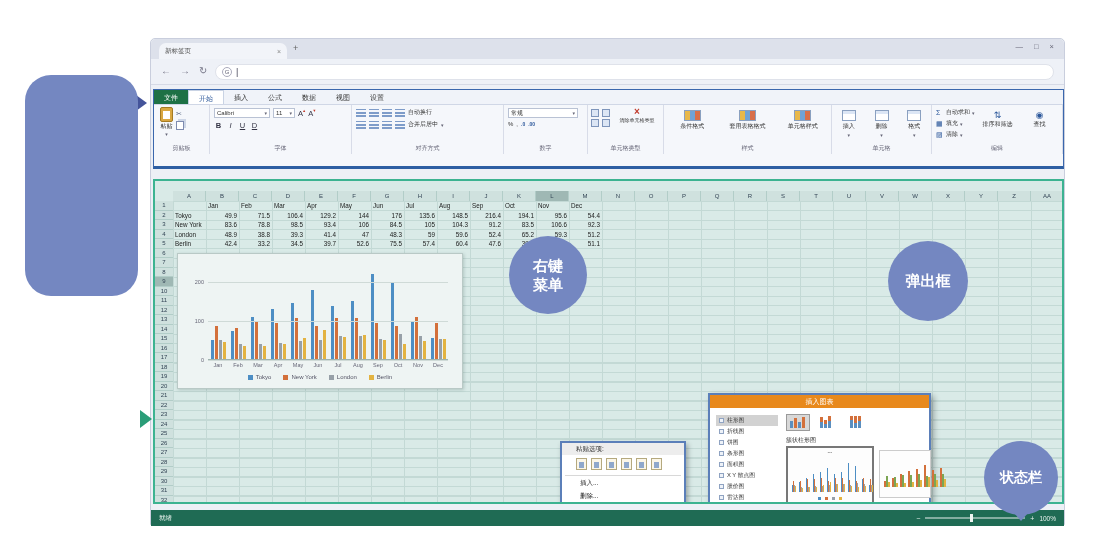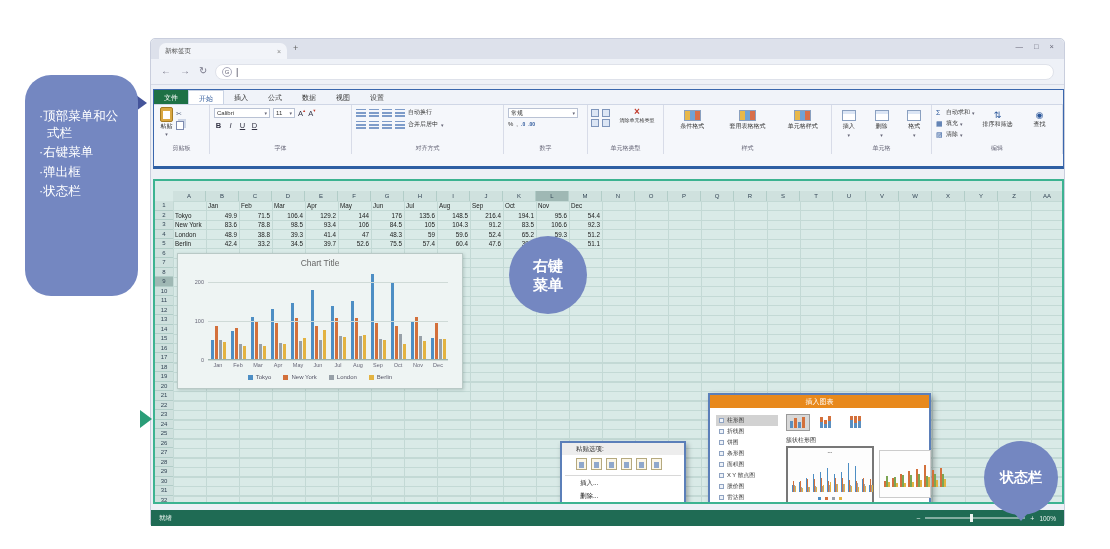--- a/index.html
+++ b/index.html
@@ -517,21 +517,20 @@
             <span class="dcell num">57.4</span>
             <span class="dcell num">60.4</span>
             <span class="dcell num">47.6</span>
             <span class="dcell num">39.1</span>
             <span class="dcell num">46.8</span>
             <span class="dcell num">51.1</span>
           </div>
         </div>
 
       <div class="chart">
-        <div class="ctitle">Chart Title</div>
         <div class="plot">
           <div class="bars">
               <div class="bgrp">
                 <div class="bar" style="height: 19.5px; background: rgb(77, 142, 196);"></div>
                 <div class="bar" style="height: 32.7px; background: rgb(211, 112, 59);"></div>
                 <div class="bar" style="height: 19.1px; background: rgb(151, 160, 168);"></div>
                 <div class="bar" style="height: 16.6px; background: rgb(227, 179, 65);"></div>
               </div>
               <div class="bgrp">
                 <div class="bar" style="height: 27.9px; background: rgb(77, 142, 196);"></div>
@@ -855,33 +854,30 @@
         <div class="track">
             <div class="thumb"></div>
           </div>
         <span>+</span>
         <span class="sb-pct">100%</span>
       </div>
     </div>
   </div>
 
   <div class="callout-box boxA">
-    <ul>
-        <li>·顶部菜单和公式栏</li>
-        <li>·右键菜单</li>
-        <li>·弹出框</li>
-        <li>·状态栏</li>
-      </ul>
   </div>
   <div class="arrow arrowA"></div>
 
   <div class="arrow arrowB"></div>
 
   <div class="circle c2">
       <div>右键</div>
       <div>菜单</div>
+    </div>
+  <div class="circle c3">
+      <div>弹出框</div>
     </div>
   <div class="circle c4">
       <div>状态栏</div>
     </div>
   <div class="c4ptr"></div>
 
 </div>
 
 </body></html>

